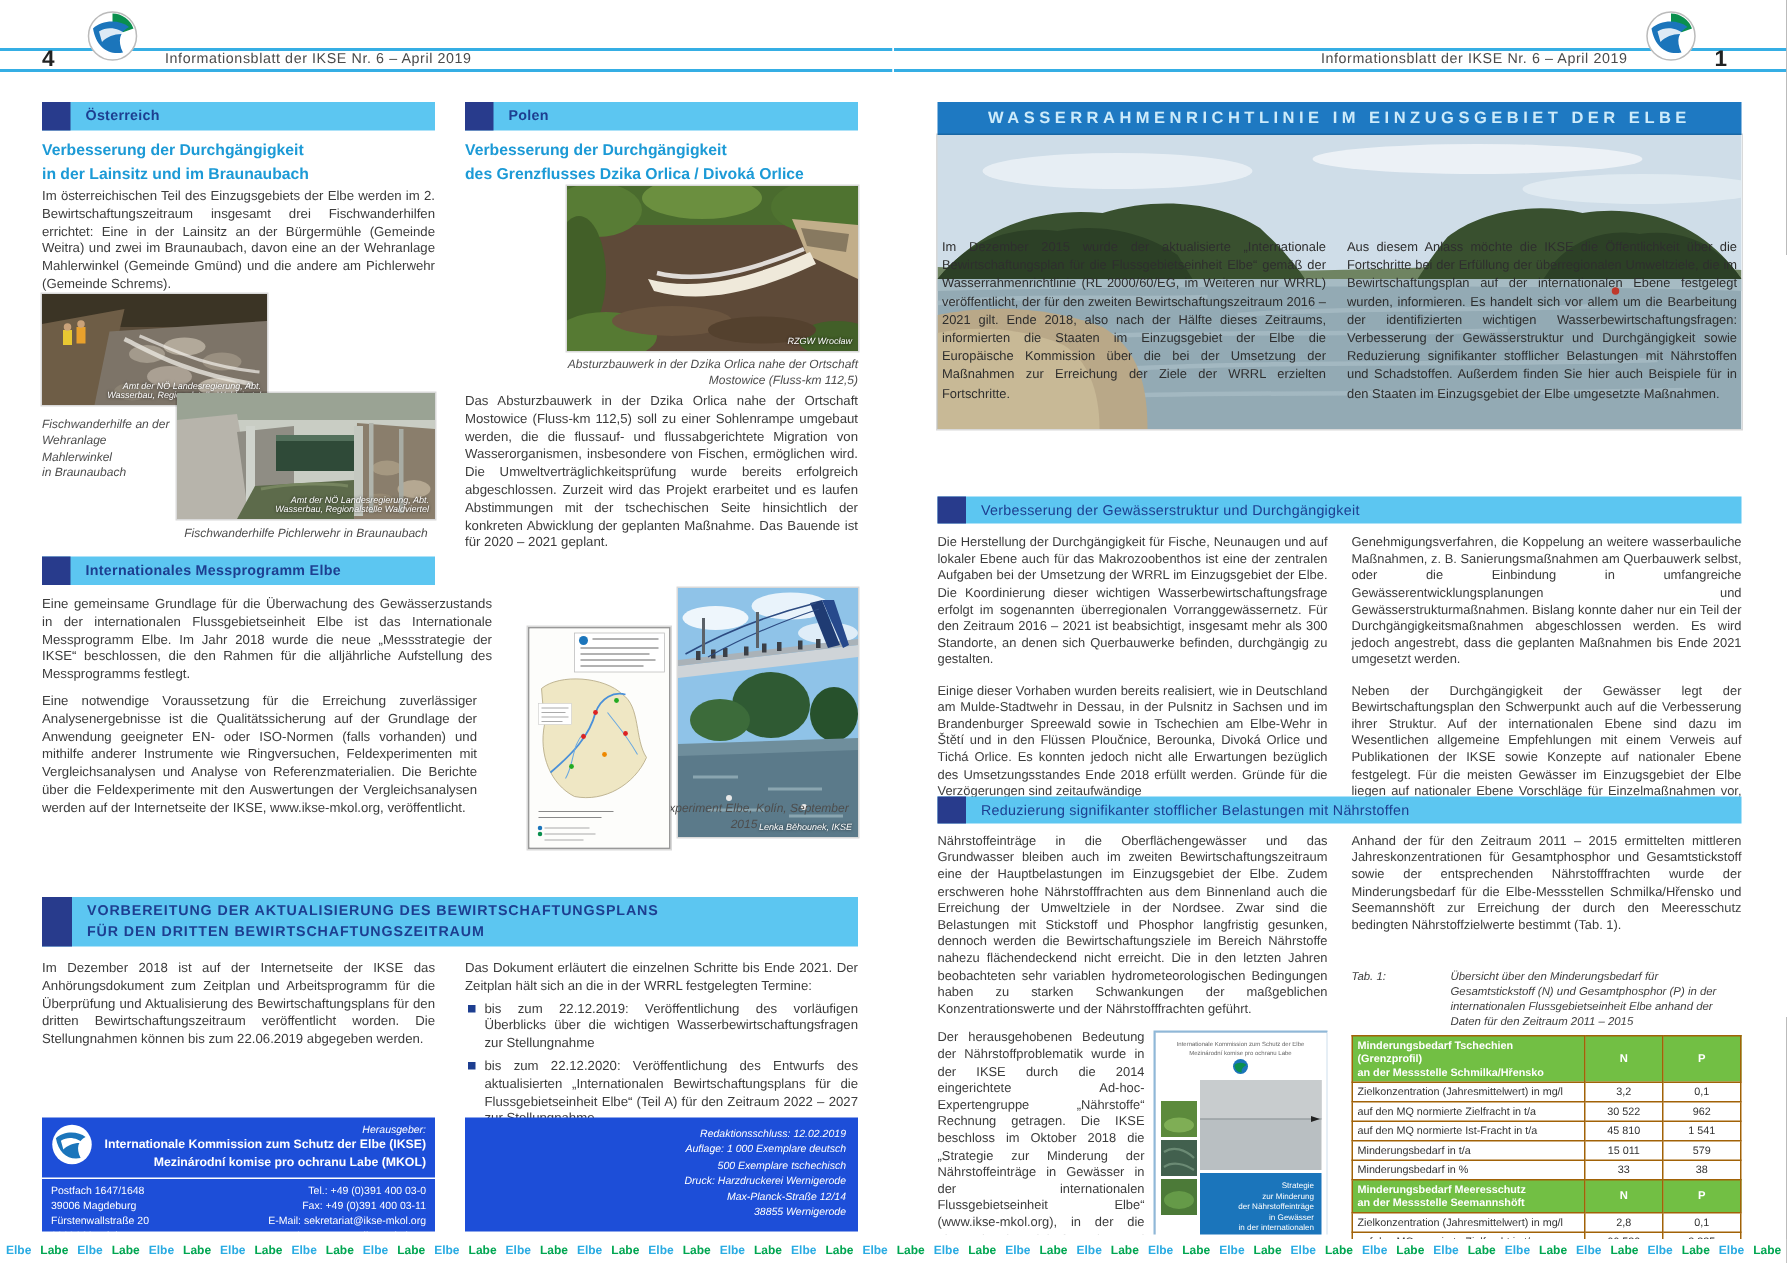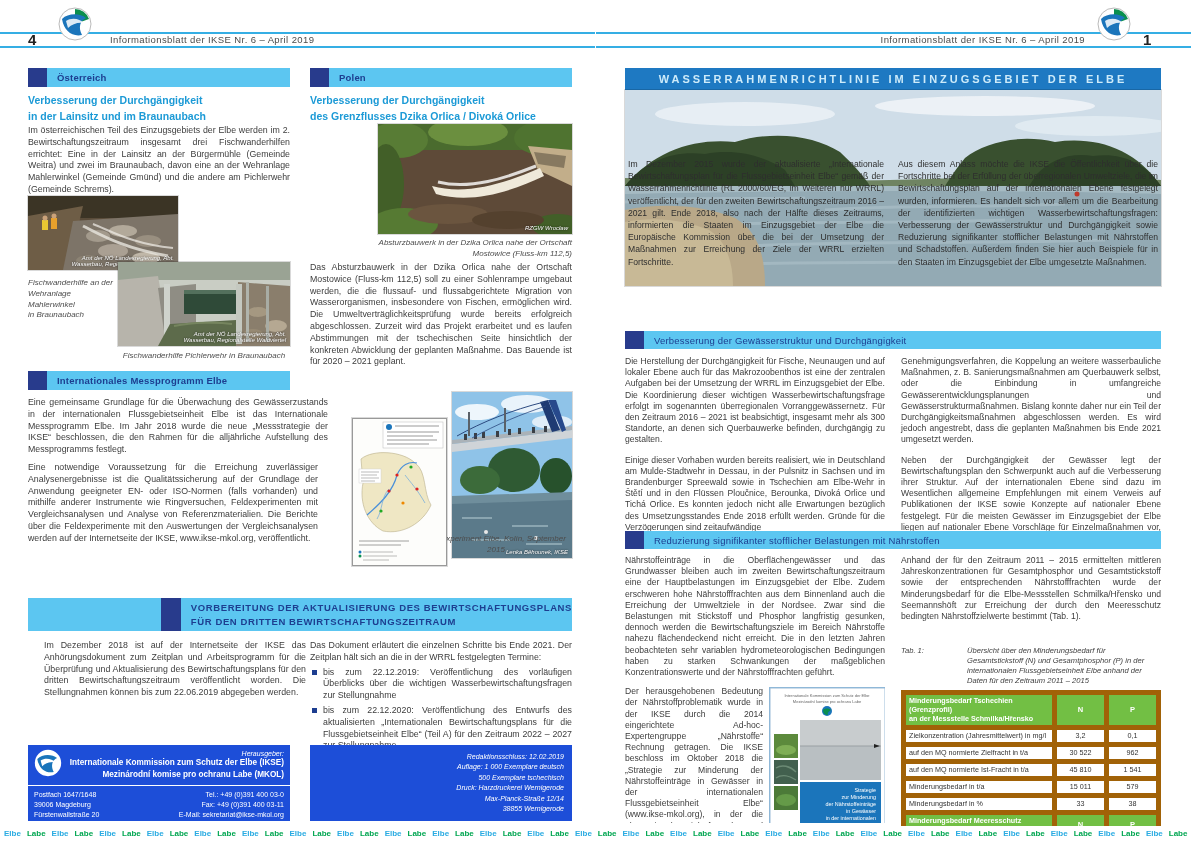--- a/index.html
+++ b/index.html
@@ -37,21 +37,21 @@
   .gb-top .txt { flex:1; text-align:right; }
   .gb-pub-label { font-size:7px; font-style:italic; }
   .gb-pub-line { font-size:8.2px; font-weight:bold; line-height:1.35; }
   .gb-div { height:1px; background:#fff; }
   .gb-bottom { display:flex; justify-content:space-between; padding:4px 6px; font-size:7px; line-height:1.45; }
   .gb-bottom .r { text-align:right; }
   .gb-right { display:flex; align-items:center; justify-content:flex-end; padding:6px 8px; font-size:7px; font-style:italic; line-height:1.5; text-align:right; }
 
   
   table.ntab { border-collapse:collapse; width:100%; margin-top:4px; }
-  .ntab td { border:5px solid #a16207; font-size:7.2px; color:#333; padding:1.5px 3px; line-height:1.25; }
+  .ntab td { border:1px solid #a16207; font-size:7.2px; color:#333; padding:1.5px 3px; line-height:1.25; }
   .ntab td.num { text-align:center; width:52px; }
   .ntab tr.ghead td { background:#72bf44; color:#fff; font-weight:bold; white-space:pre-line; font-size:7.2px; }
   .ntab tr.ghead td.num { font-size:7.5px; }
 
   .tab-caption { display:flex; font-size:7.6px; font-style:italic; color:#3f3f3f; line-height:1.3; margin-top:24px;gap:40px; }
   .tab-caption .lbl { flex:0 0 26px; }
 
   
   .strip { position:absolute; left:0; top:826px; width:1191px; height:16px; background:#fff; white-space:nowrap; overflow:hidden; font-size:8px; font-weight:bold; padding:3px 0 0 4px; z-index:50; }
   .strip span { margin-right:6px; }
@@ -209,26 +209,26 @@
         <g stroke="#aaa" stroke-width=".8">
             <path d="M10 133 H40 M10 137 H44 M10 141 H36"></path>
           </g>
         <circle cx="7" cy="133" r="1.5" fill="#1b75bb"></circle>
           <circle cx="7" cy="137" r="1.5" fill="#0a8f4e"></circle>
       </svg>
     </div>
 
     <div class="abs caption" style="left:420px;top:534px;width:152px;text-align:center;">Feldexperiment Elbe, Kolín, September 2015</div>
 
-    <div class="bar" style="left:28px;top:598px;width:544px;height:33px;justify-content:flex-end;">
+    <div class="bar" style="left:28px;top:598px;width:544px;height:33px;">
       <div class="bar-square" style="flex-basis:20px;width:20px;"></div>
       <div class="bar-label caps">Vorbereitung der Aktualisierung des Bewirtschaftungsplans
 für den dritten Bewirtschaftungszeitraum</div>
     </div>
-    <div class="abs body-txt" style="left:44px;top:640px;width:262px;">Im Dezember 2018 ist auf der Internetseite der IKSE das Anhörungsdokument zum Zeitplan und Arbeitsprogramm für die Überprüfung und Aktualisierung des Bewirtschaftungsplans für den dritten Bewirtschaftungszeitraum veröffentlicht worden. Die Stellungnahmen können bis zum 22.06.2019 abgegeben werden.</div>
+    <div class="abs body-txt" style="left:28px;top:640px;width:262px;">Im Dezember 2018 ist auf der Internetseite der IKSE das Anhörungsdokument zum Zeitplan und Arbeitsprogramm für die Überprüfung und Aktualisierung des Bewirtschaftungsplans für den dritten Bewirtschaftungszeitraum veröffentlicht worden. Die Stellungnahmen können bis zum 22.06.2019 abgegeben werden.</div>
     <div class="abs" style="left:310px;top:640px;width:262px;">
       <div class="body-txt">Das Dokument erläutert die einzelnen Schritte bis Ende 2021. Der Zeitplan hält sich an die in der WRRL festgelegten Termine:</div>
       <div class="bullet">
         <span class="sq"></span>
         <span class="body-txt">bis zum 22.12.2019: Veröffentlichung des vorläufigen Überblicks über die wichtigen Wasserbewirtschaftungsfragen zur Stellungnahme</span>
       </div>
       <div class="bullet">
         <span class="sq"></span>
         <span class="body-txt">bis zum 22.12.2020: Veröffentlichung des Entwurfs des aktualisierten „Internationalen Bewirtschaftungsplans für die Flussgebietseinheit Elbe“ (Teil A) für den Zeitraum 2022 – 2027 zur Stellungnahme</span>
       </div>

